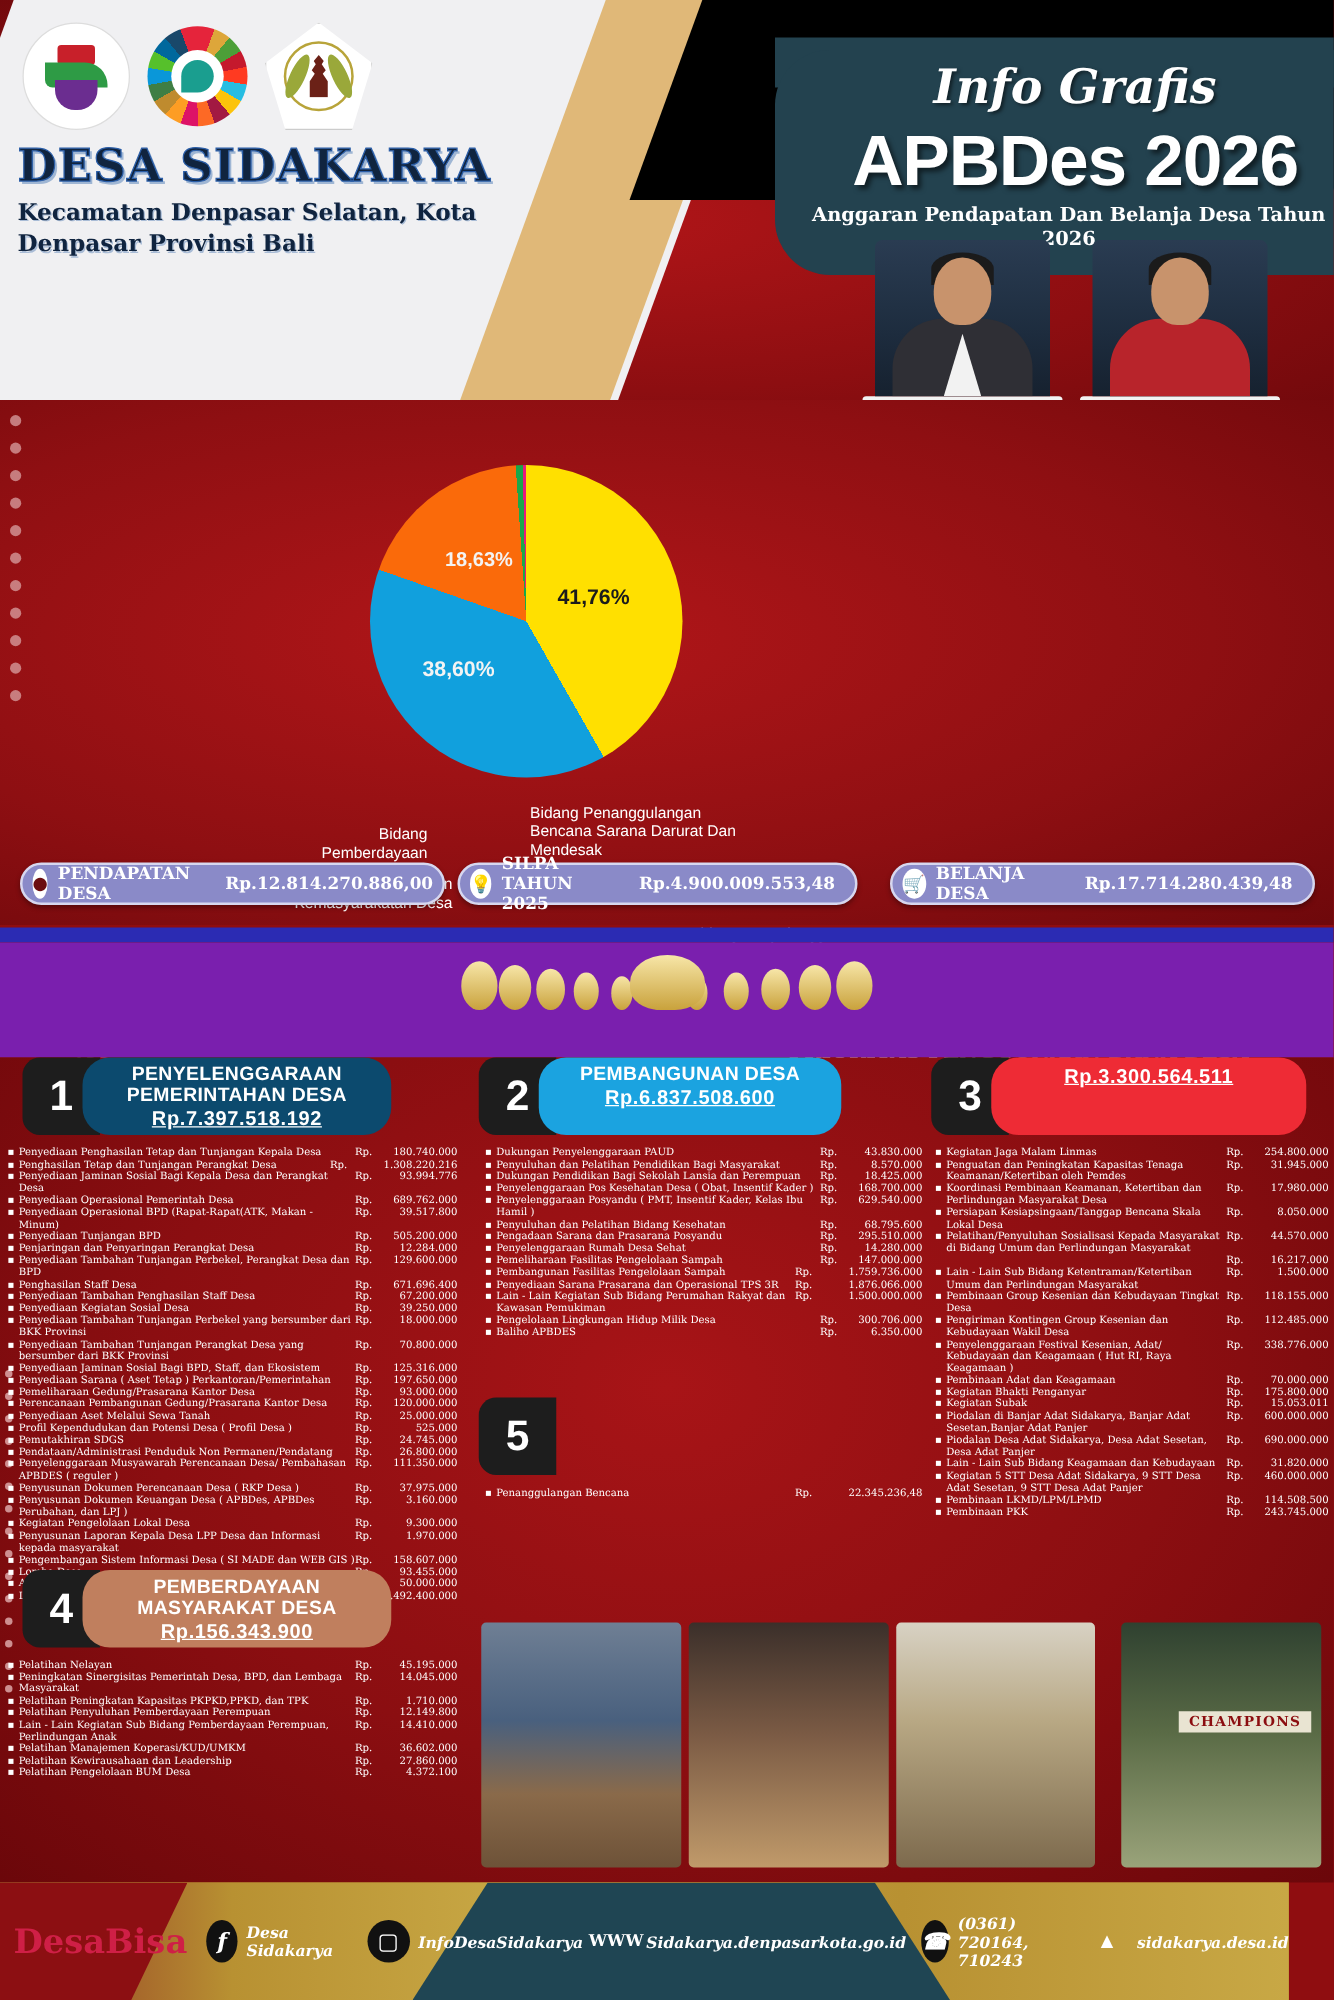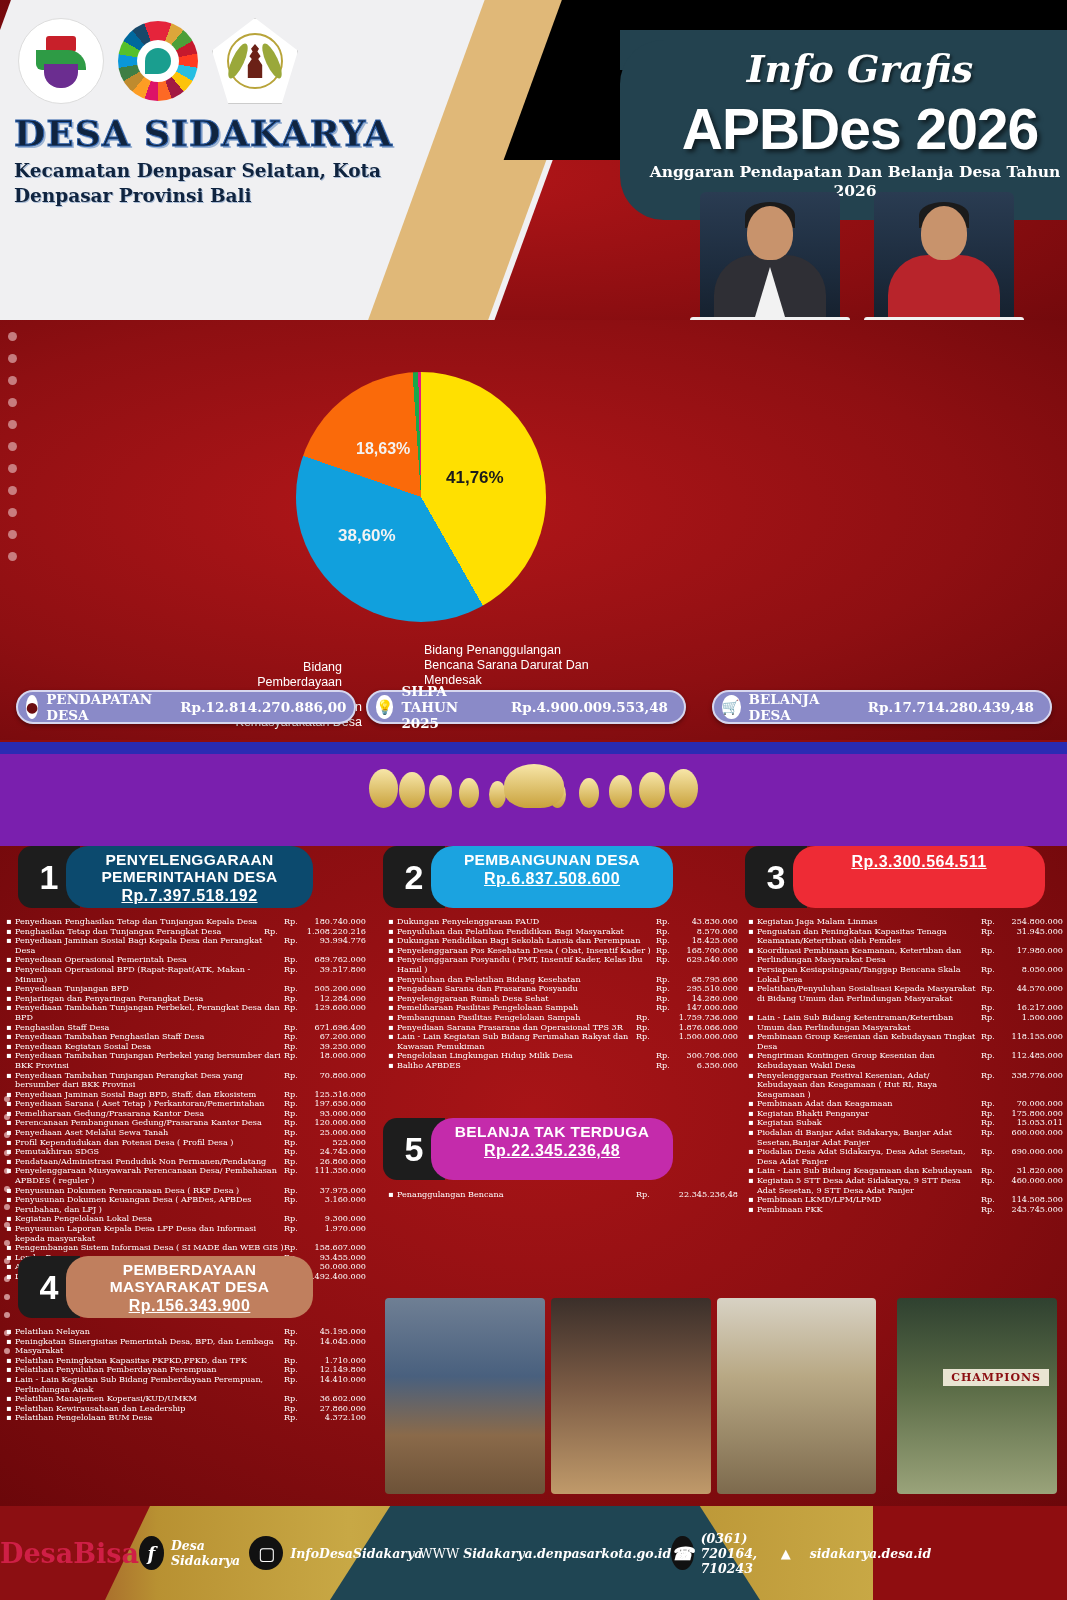--- a/index.html
+++ b/index.html
@@ -189,32 +189,32 @@
   .photos { position:absolute; left:385px; top:1298px; width:672px; height:196px; display:flex; gap:6px;}
   .ph { flex:1; border-radius:4px; overflow:hidden; position:relative; }
   .ph1{background:linear-gradient(180deg,#6f7f94 0%,#49607e 40%,#8a6a4a 70%,#6d5238 100%);}
   .ph2{background:linear-gradient(180deg,#3b2f2a 0%,#7a5a44 45%,#c09a6a 100%);}
   .ph3{background:linear-gradient(180deg,#d8d2c4 0%,#b8a884 40%,#7d6a4d 100%);}
   .ph4{background:linear-gradient(180deg,#2f4130 0%,#5a6b46 45%,#9aa37a 100%);margin-left:15px;}
   .ph-champ{position:absolute;right:8px;top:36%;background:#e9e4d2;color:#8b0d10;
     font-weight:bold;font-size:11px;padding:2px 8px;letter-spacing:1px;font-family:"DejaVu Serif",serif;}
   .ph-lights{position:absolute;right:0;bottom:-2px;width:100%;height:8px;}
   
-  .footer { position:absolute; left:0; top:1506px; width:873px; height:94px; background:#b6962f;}
+  .footer { position:absolute; left:0; top:1506px; width:1031px; height:94px; background:#b6962f;}
   .foot-gold{position:absolute;inset:0;background:linear-gradient(90deg,#8e2f22 0%,#b89132 18%,#c8a845 40%,#b89132 70%,#c8a845 100%);}
   .foot-left-red{position:absolute;left:0;top:0;width:150px;height:94px;background:#8c0f12;
     clip-path:polygon(0 0,100% 0,70% 100%,0 100%);}
   .foot-teal{position:absolute;left:330px;top:0;width:430px;height:94px;background:#1f4553;
     clip-path:polygon(14% 0,86% 0,100% 100%,0 100%);}
   .foot-items{position:absolute;inset:0;display:flex;align-items:center;}
   .fi{display:flex;align-items:center;gap:7px;color:#fff;font-family:"DejaVu Serif",serif;
     font-style:italic;font-weight:bold;font-size:12.5px;}
   .fic{width:34px;height:34px;border-radius:50%;background:#111;color:#fff;display:flex;
     align-items:center;justify-content:center;font-size:18px;}
-  .fic.wht{background:transparent;color:#fff;font-size:13px;font-weight:normal;font-style:normal;}
+  .fic.wht{background:transparent;color:#fff;font-size:13px;font-weight:bold;font-style:normal;}
   .desa-bisa{font-family:"DejaVu Serif",serif;font-weight:bold;font-size:27px;color:#cf1f46;font-style:normal;}
 </style>
 </head>
 <body>
 
 <div class="header">
   <div class="hdr-red"></div>
   <div class="hdr-white"></div>
   <div class="hdr-tan"></div>
   <div class="hdr-black"></div>
@@ -899,24 +899,20 @@
       </div>
       <div class="it">
         <span class="dash">▪</span>
         <span class="nm">Pelatihan Pengelolaan BUM Desa</span>
         <span class="rp">Rp.</span>
         <span class="am">4.372.100</span>
       </div>
     </div>
     <div class="sec-head" style="left: 383px; top: 1118px; width: 290px;">
       <div class="sec-num">5</div>
-      <div class="sec-box" style="background: rgb(196, 43, 171);">
-        <div class="t">BELANJA TAK TERDUGA</div>
-        <div class="v">Rp.22.345.236,48</div>
-      </div>
     </div>
     <div class="items" style="left: 388px; top: 1190px; width: 350px;">
       <div class="it">
         <span class="dash">▪</span>
         <span class="nm">Penanggulangan Bencana</span>
         <span class="rp">Rp.</span>
         <span class="am wide">22.345.236,48</span>
       </div>
     </div>
   </div>

